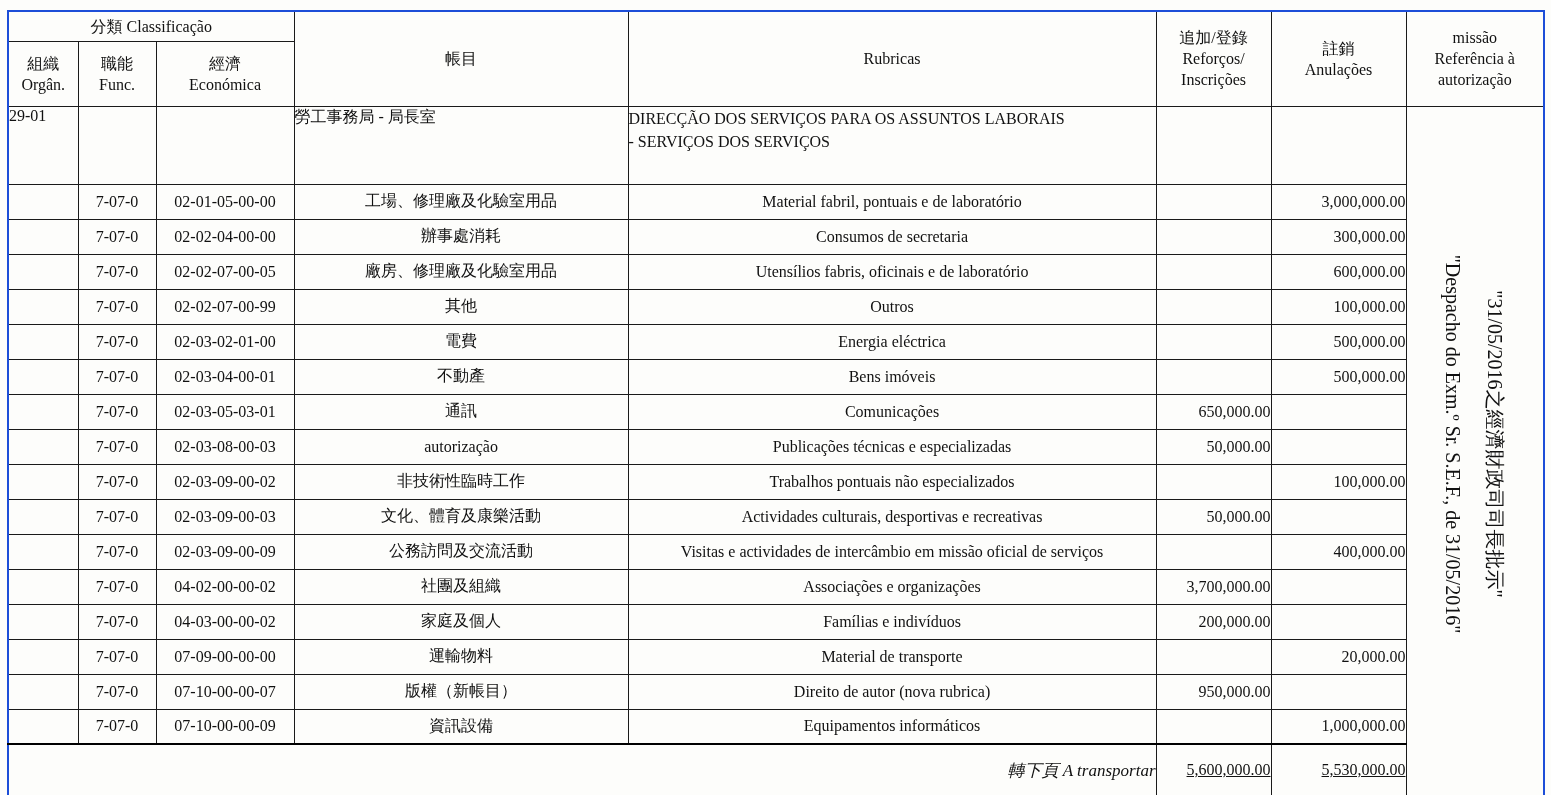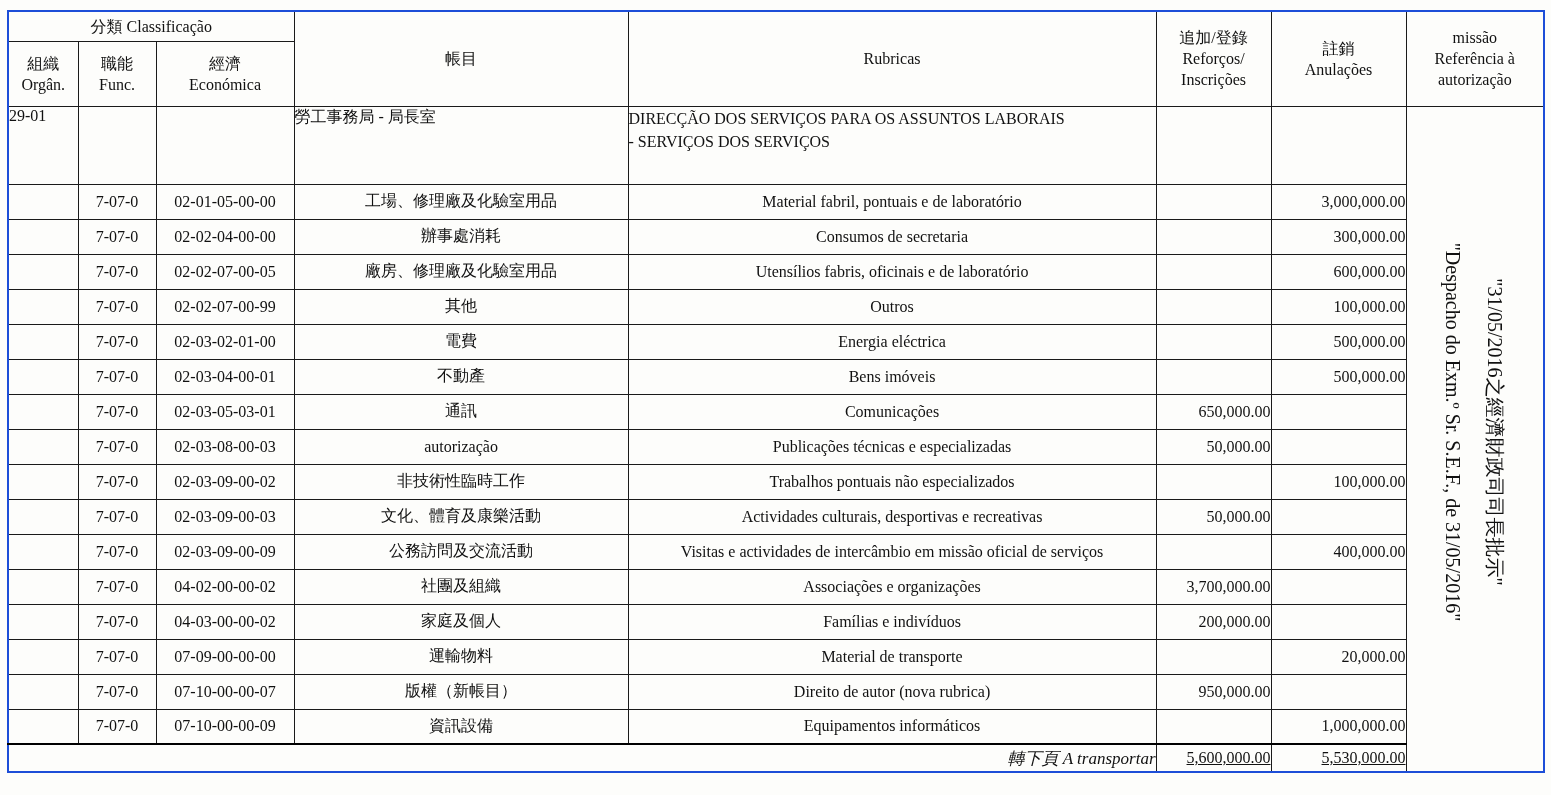--- a/index.html
+++ b/index.html
@@ -46,21 +46,21 @@
   .rot-block {
     position: absolute; left: 50%; top: 49%;
     width: 620px;
     transform: translate(-50%, -50%) rotate(90deg);
     text-align: center;
     white-space: nowrap;
   }
   .rot-line1 { font-size: 20px; line-height: 44px; }
   .rot-line2 { font-size: 20px; line-height: 40px; }
 
-  tr.footer-row td { height: 28px; border-top: 2px solid #000; vertical-align: middle; }
+  tr.footer-row td { height: 52px; border-top: 2px solid #000; vertical-align: middle; }
   .carry-label { text-align: right; padding-right: 8px; font-style: italic; font-size: 17px; }
   .total { font-size: 16px; text-decoration: underline; }
 </style>
 </head>
 <body>
 
 <div class="page">
   <table class="budget">
     <colgroup>
       <col style="width:70px">

